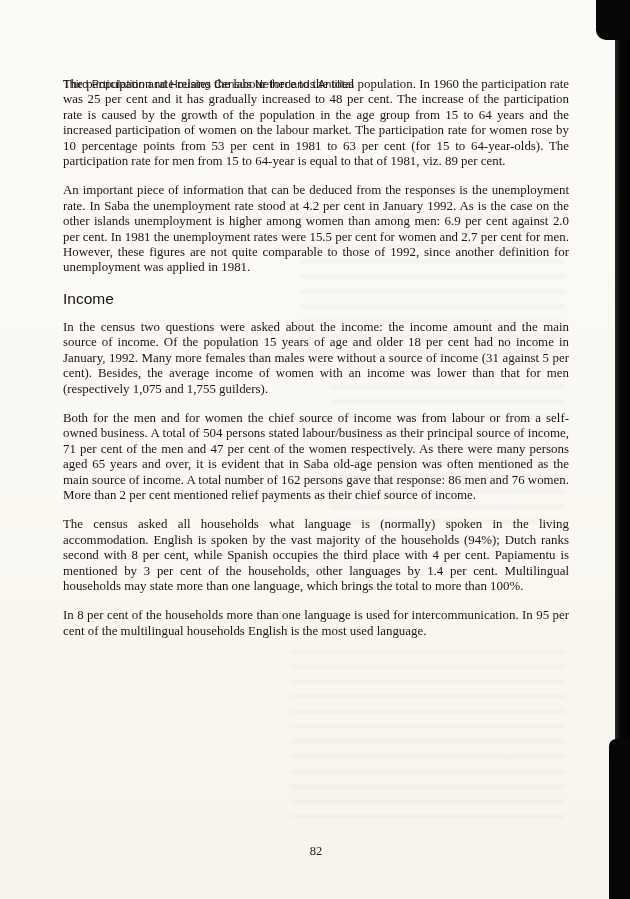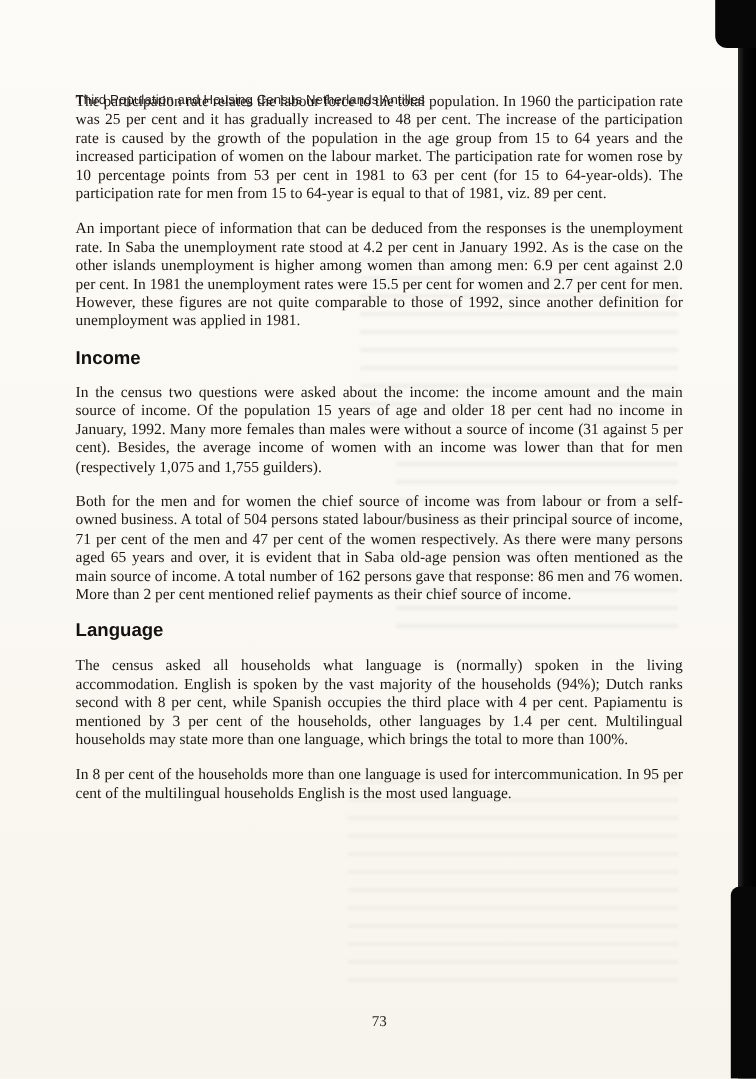--- a/index.html
+++ b/index.html
@@ -37,21 +37,21 @@
   .para{
     margin:0 0 14px 0;
     font-size:12.9px;
     line-height:15.4px;
     text-align:justify;
     color:var(--ink);
   }
   .heading{
     margin:9px 0 12px 0;
     font-family:"Liberation Sans", sans-serif;
-    font-weight:bold;
+    font-weight:normal;
     font-size:15.5px;
     color:#141210;
   }
   .page-number{
     position:absolute;
     left:63px;
     width:506px;
     bottom:40px;
     text-align:center;
     font-size:12.5px;
@@ -96,26 +96,25 @@
 <div class="page">
 
   <div class="running-header">Third Population and Housing Census Netherlands Antilles</div>
 
   <div class="doc-body">
       <p class="para">The participation rate relates the labour force to the total population. In 1960 the participation rate was 25 per cent and it has gradually increased to 48 per cent. The increase of the participation rate is caused by the growth of the population in the age group from 15 to 64 years and the increased participation of women on the labour market. The participation rate for women rose by 10 percentage points from 53 per cent in 1981 to 63 per cent (for 15 to 64-year-olds). The participation rate for men from 15 to 64-year is equal to that of 1981, viz. 89 per cent.</p>
       <p class="para">An important piece of information that can be deduced from the responses is the unemployment rate. In Saba the unemployment rate stood at 4.2 per cent in January 1992. As is the case on the other islands unemployment is higher among women than among men: 6.9 per cent against 2.0 per cent. In 1981 the unemployment rates were 15.5 per cent for women and 2.7 per cent for men. However, these figures are not quite comparable to those of 1992, since another definition for unemployment was applied in 1981.</p>
       <h2 class="heading">Income</h2>
       <p class="para">In the census two questions were asked about the income: the income amount and the main source of income. Of the population 15 years of age and older 18 per cent had no income in January, 1992. Many more females than males were without a source of income (31 against 5 per cent). Besides, the average income of women with an income was lower than that for men (respectively 1,075 and 1,755 guilders).</p>
       <p class="para">Both for the men and for women the chief source of income was from labour or from a self-owned business. A total of 504 persons stated labour/business as their principal source of income, 71 per cent of the men and 47 per cent of the women respectively. As there were many persons aged 65 years and over, it is evident that in Saba old-age pension was often mentioned as the main source of income. A total number of 162 persons gave that response: 86 men and 76 women. More than 2 per cent mentioned relief payments as their chief source of income.</p>
-      <h2 class="heading">Language</h2>
       <p class="para">The census asked all households what language is (normally) spoken in the living accommodation. English is spoken by the vast majority of the households (94%); Dutch ranks second with 8 per cent, while Spanish occupies the third place with 4 per cent. Papiamentu is mentioned by 3 per cent of the households, other languages by 1.4 per cent. Multilingual households may state more than one language, which brings the total to more than 100%.</p>
       <p class="para">In 8 per cent of the households more than one language is used for intercommunication. In 95 per cent of the multilingual households English is the most used language.</p>
     </div>
 
-  <div class="page-number">73</div>
+  <div class="page-number">82</div>
 
   <div class="smudge smudge-1"></div>
   <div class="smudge smudge-2"></div>
   <div class="smudge smudge-3"></div>
 
   <div class="edge-band"></div>
   <div class="corner-mark"></div>
   <div class="bottom-edge"></div>
 
 </div>

